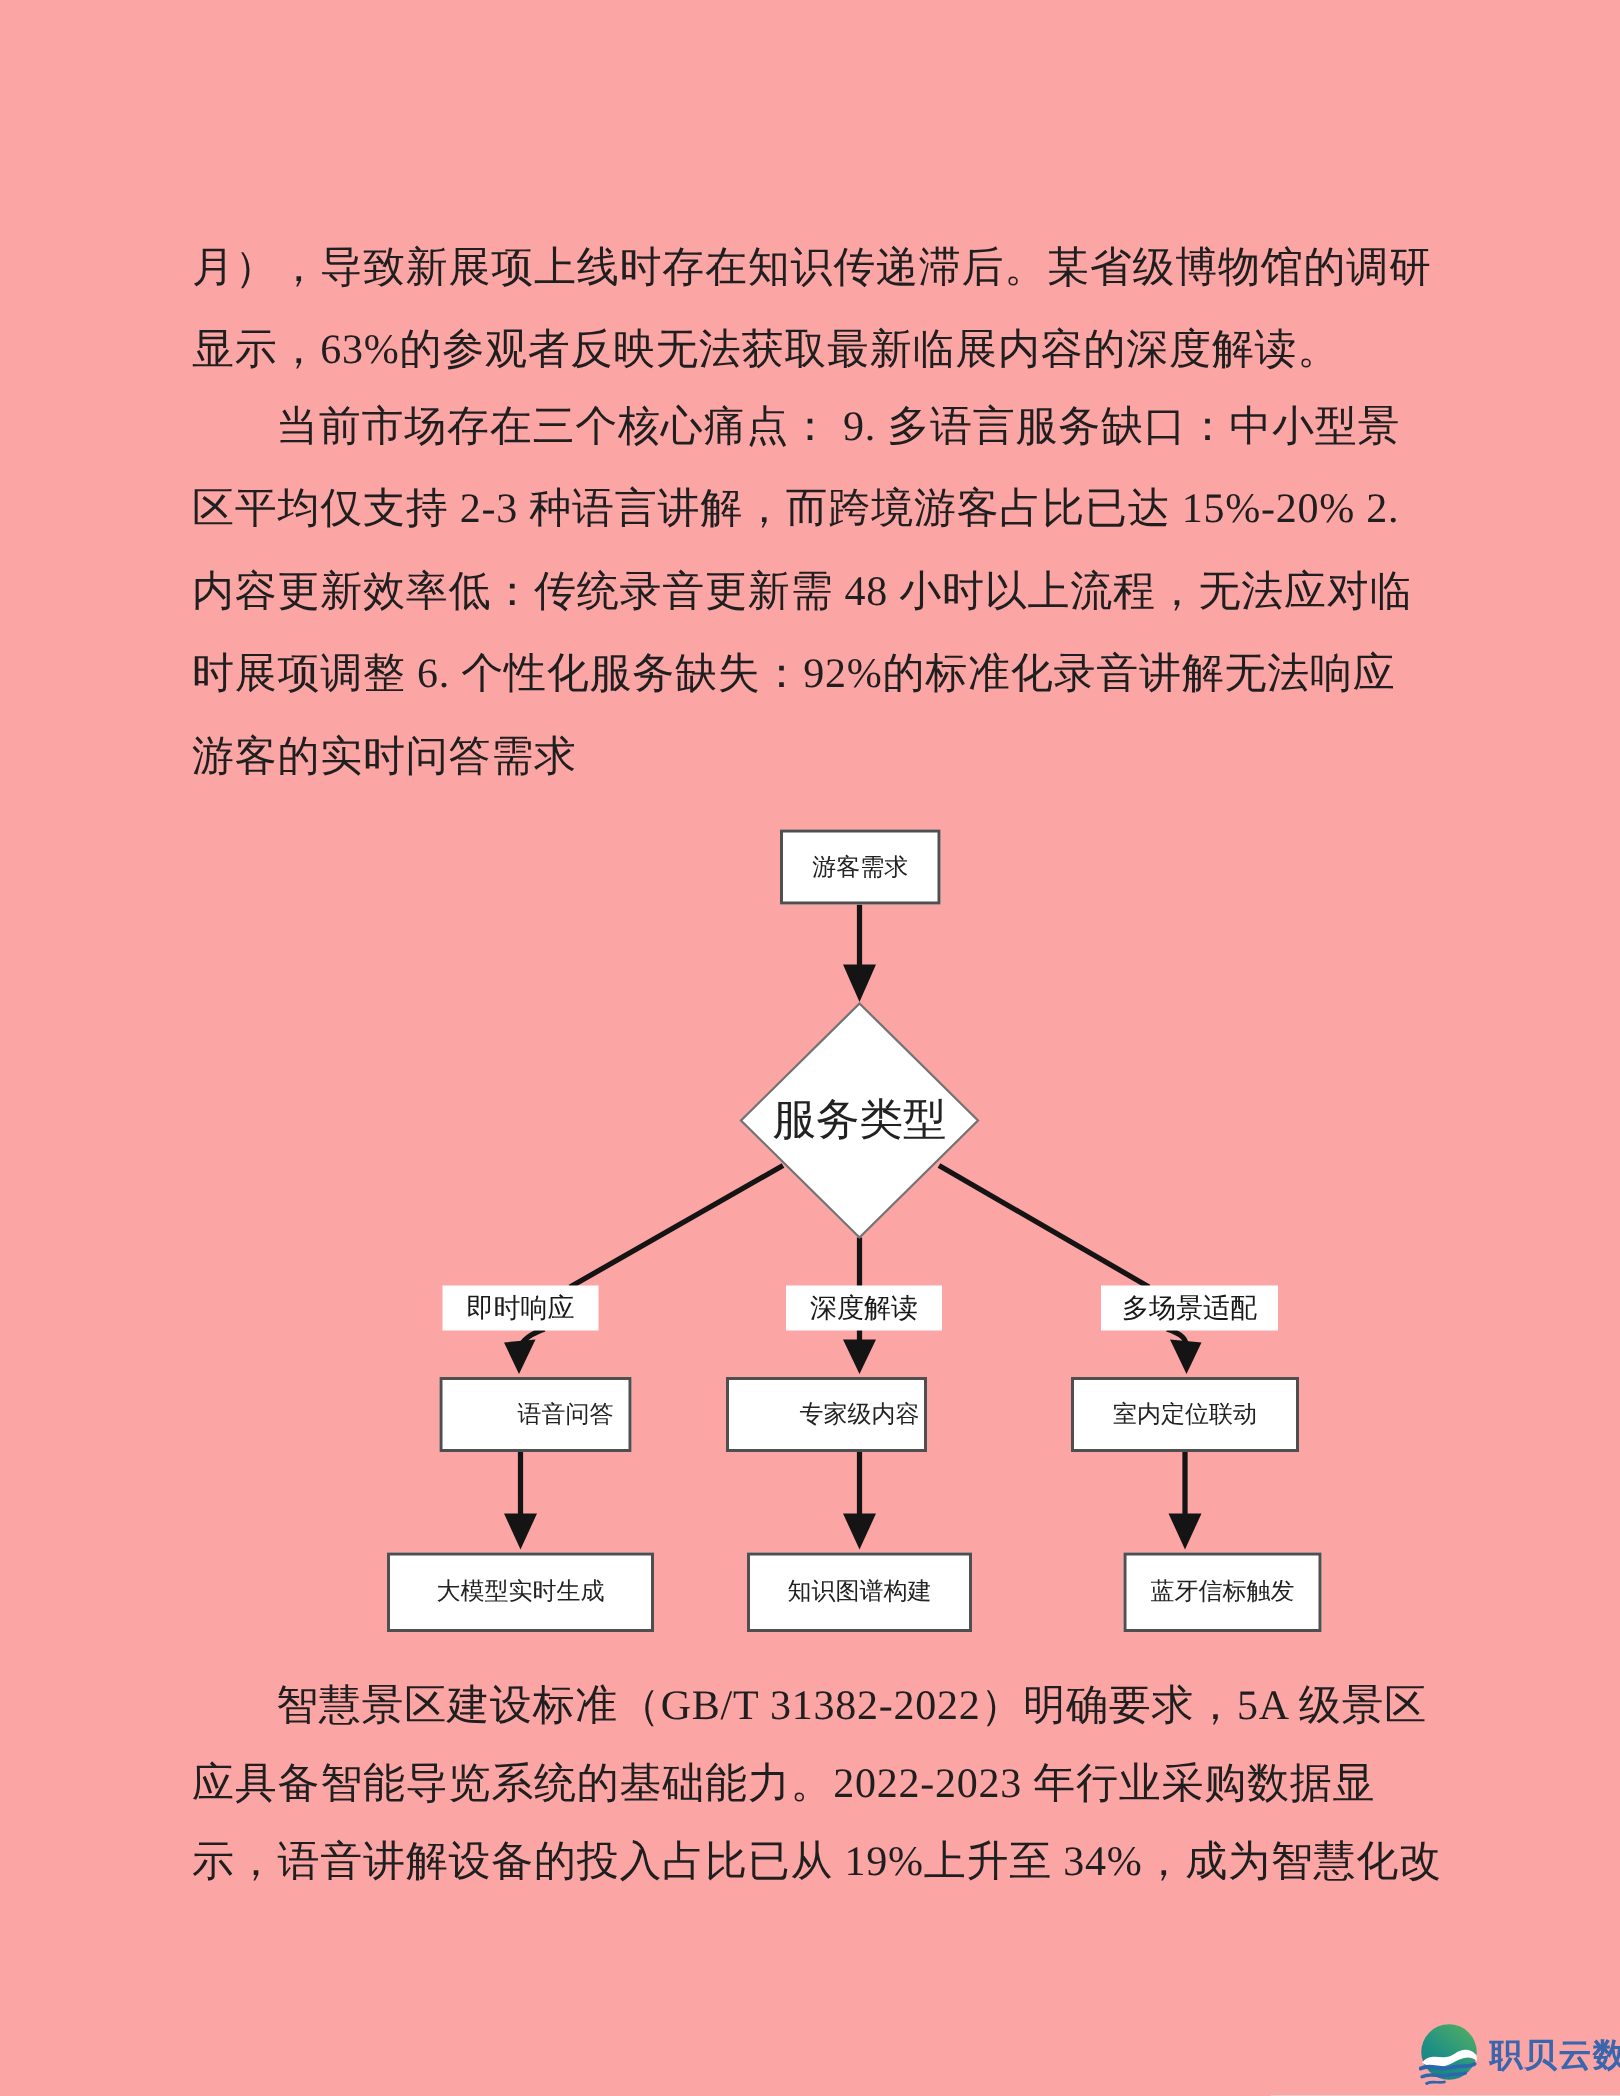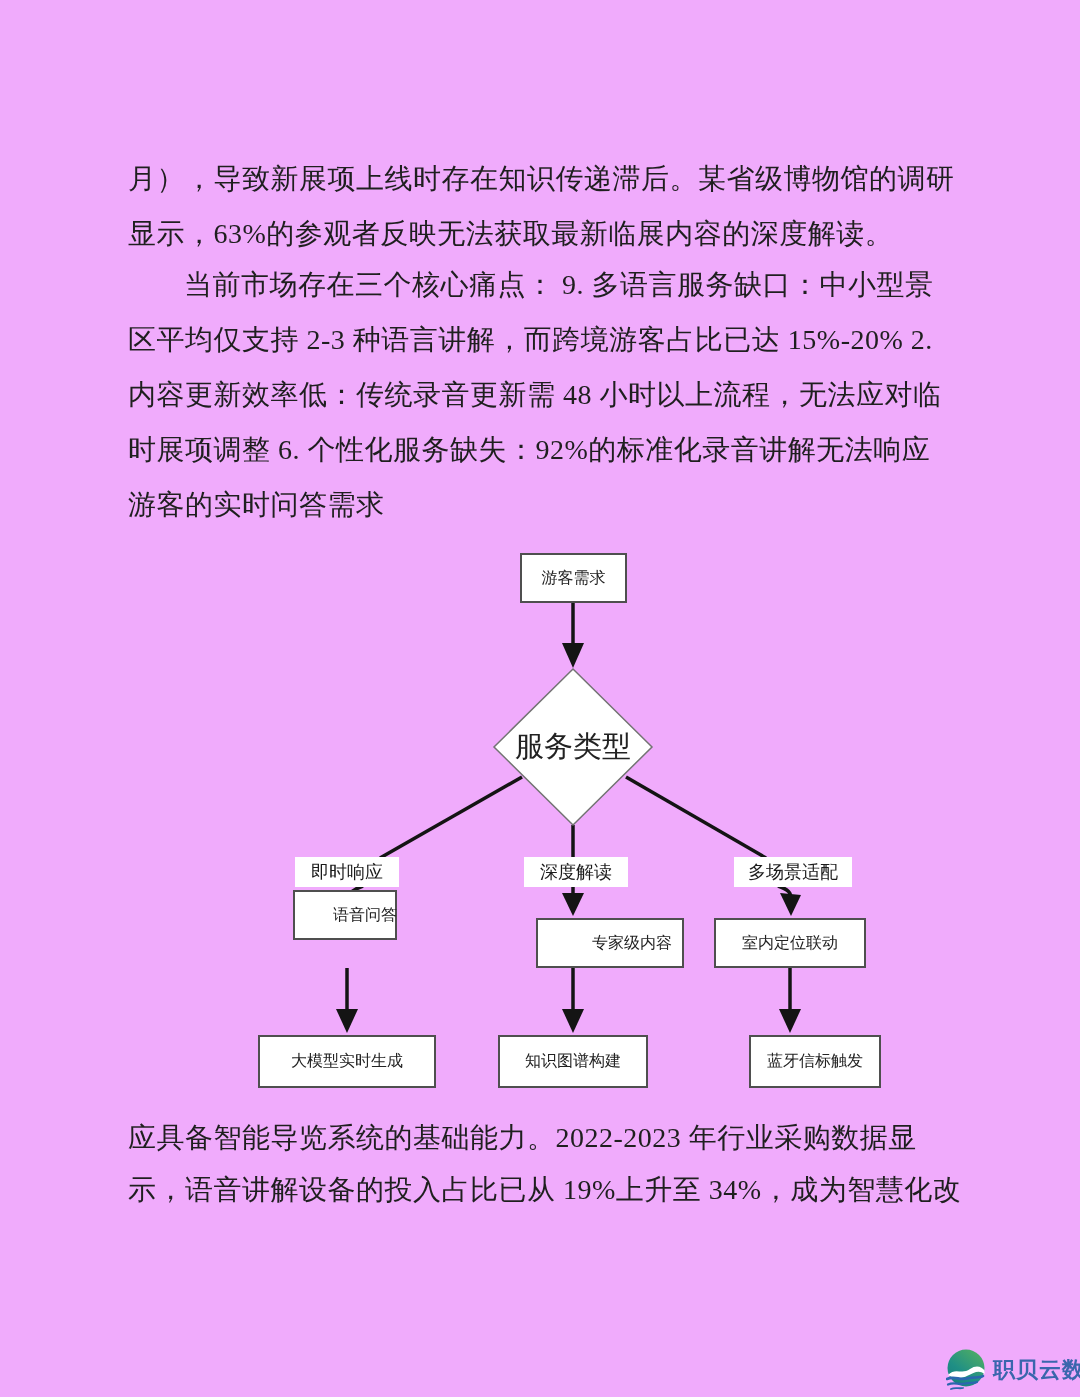--- a/index.html
+++ b/index.html
@@ -1,19 +1,19 @@
 <!DOCTYPE html>
 <html><head>
 <meta charset="utf-8">
 <style>
   html,body{margin:0;padding:0;background:#e8e8e8;}
   .page{
     position:relative;
     width:1080px;height:1397px;
-    background:#f0abfc;
+    background:#fca5a5;
     overflow:hidden;
     font-family:"Liberation Serif","DejaVu Serif",serif;
     color:#1f1f1f;
     text-decoration:underline;
   }
   
   .para{position:absolute;left:128px;width:840px;}
   .tline{
     display:block;
     white-space:nowrap;
@@ -33,22 +33,22 @@
     position:absolute;
     box-sizing:border-box;
     border:2px solid #4f4f4f;
     background:#ffffff;
     display:flex;align-items:center;justify-content:center;
     font-family:"Liberation Sans","DejaVu Sans",sans-serif;
     font-size:16px;color:#222222;
     white-space:nowrap;
   }
   .n-visitor{left:520px;top:553px;width:107px;height:50px;}
-  .n-voice{left:293px;top:890px;width:104px;height:50px;padding-left:40px;}
-  .n-expert{left:536px;top:918px;width:148px;height:50px;padding-left:44px;}
+  .n-voice{left:293px;top:918px;width:128px;height:50px;padding-left:40px;}
+  .n-expert{left:484px;top:918px;width:134px;height:50px;padding-left:44px;}
   .n-indoor{left:714px;top:918px;width:152px;height:50px;}
   .n-llm{left:258px;top:1035px;width:178px;height:53px;}
   .n-kg{left:498px;top:1035px;width:150px;height:53px;}
   .n-bt{left:749px;top:1035px;width:132px;height:53px;}
   .fc-diamond-label{
     position:absolute;left:495px;top:733px;width:156px;height:28px;
     display:flex;align-items:center;justify-content:center;
     font-family:"Liberation Sans","DejaVu Sans",sans-serif;
     font-size:29px;color:#222222;white-space:nowrap;
   }
@@ -126,20 +126,21 @@
   <div class="fc-label l-right">多场景适配</div>
 
   <div class="fc-node n-voice">语音问答</div>
   <div class="fc-node n-expert">专家级内容</div>
   <div class="fc-node n-indoor">室内定位联动</div>
   <div class="fc-node n-llm">大模型实时生成</div>
   <div class="fc-node n-kg">知识图谱构建</div>
   <div class="fc-node n-bt">蓝牙信标触发</div>
 
   <div class="para para-3">
+    <span class="tline indent">智慧景区建设标准（GB/T 31382-2022）明确要求，5A 级景区</span>
     <span class="tline">应具备智能导览系统的基础能力。2022-2023 年行业采购数据显</span>
     <span class="tline">示，语音讲解设备的投入占比已从 19%上升至 34%，成为智慧化改</span>
   </div>
 
   <div class="logo">
     <svg width="40" height="42" viewBox="0 0 40 42">
       <defs>
         <linearGradient id="lgGlobe" x1="0.8" y1="0.05" x2="0.1" y2="0.95">
           <stop offset="0" stop-color="#4cab66"></stop>
           <stop offset="0.6" stop-color="#1f8f85"></stop>

